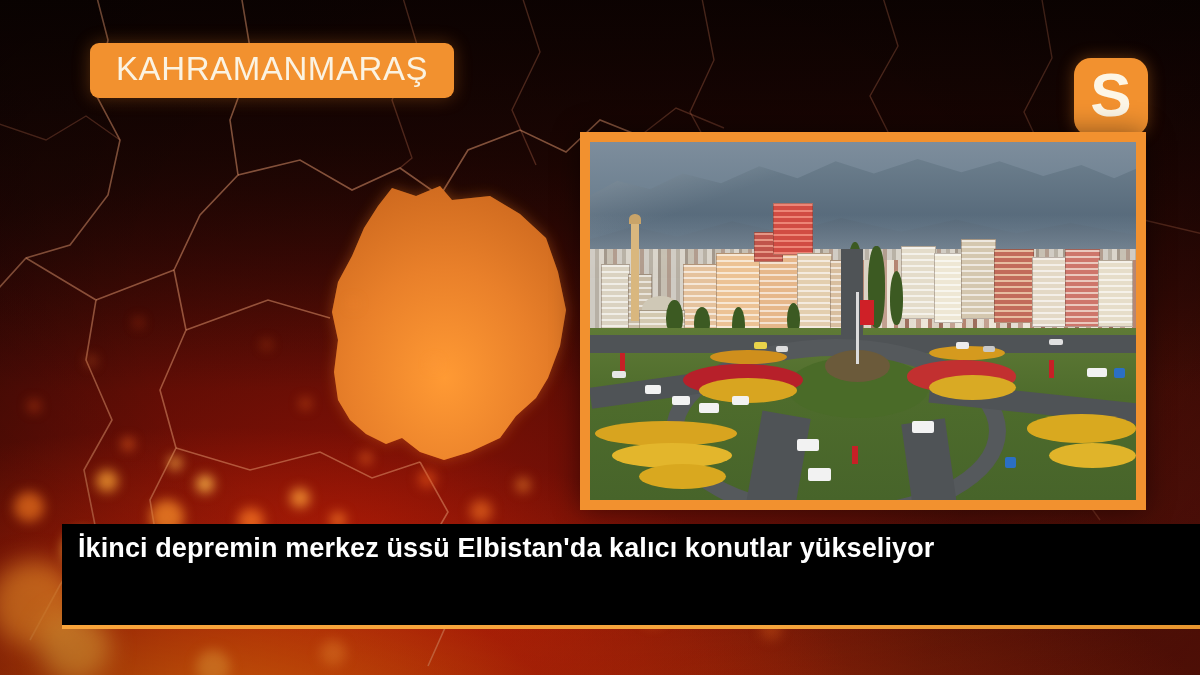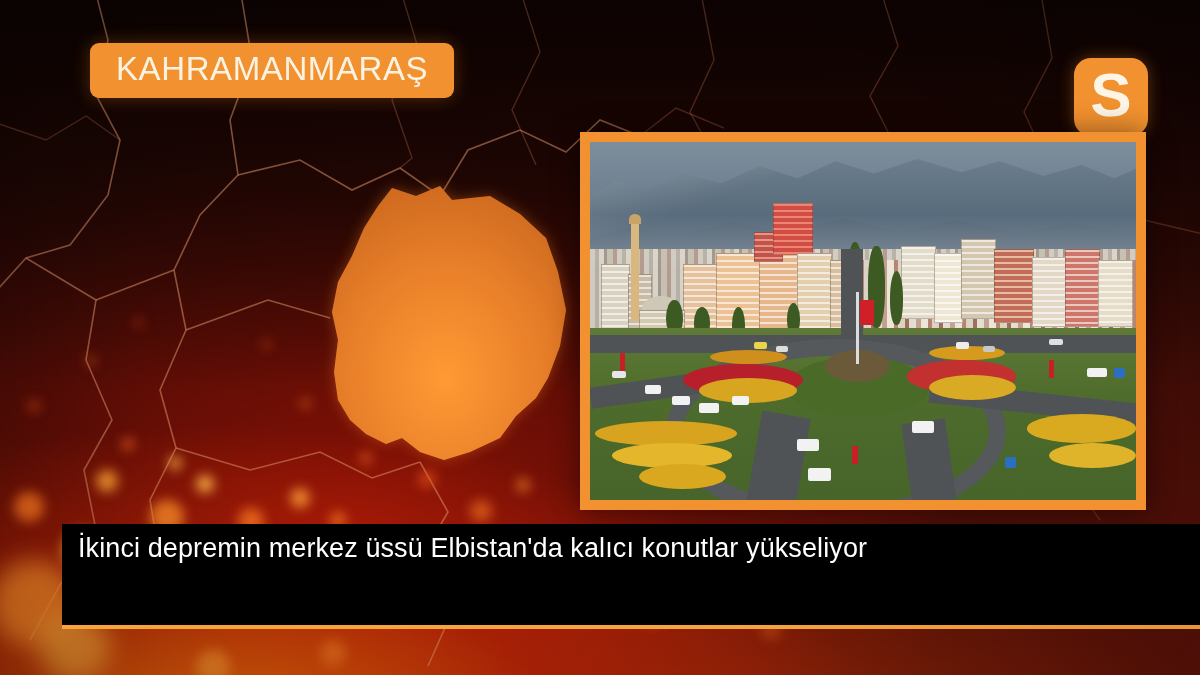--- a/index.html
+++ b/index.html
@@ -119,21 +119,21 @@
   .ph-tree{position:absolute;border-radius:50% 50% 45% 45%;background:#3c5a22;}
 
   
   .caption-bar{
     position:absolute;left:62px;top:524px;width:1138px;height:101px;
     background:#000000;
     box-sizing:border-box;
     padding:8px 0 0 16px;
   }
   .caption-text{
-    color:#ffffff;font-size:27px;font-weight:normal;line-height:1.22;
+    color:#ffffff;font-size:27px;font-weight:bold;line-height:1.22;
     letter-spacing:0.1px;
   }
   .caption-rule{
     position:absolute;left:62px;top:625px;width:1138px;height:4px;
     background:linear-gradient(90deg,#f9a33a 0%,#f5a43c 60%,#e8962f 100%);
   }
 </style>
 </head>
 <body>
 

